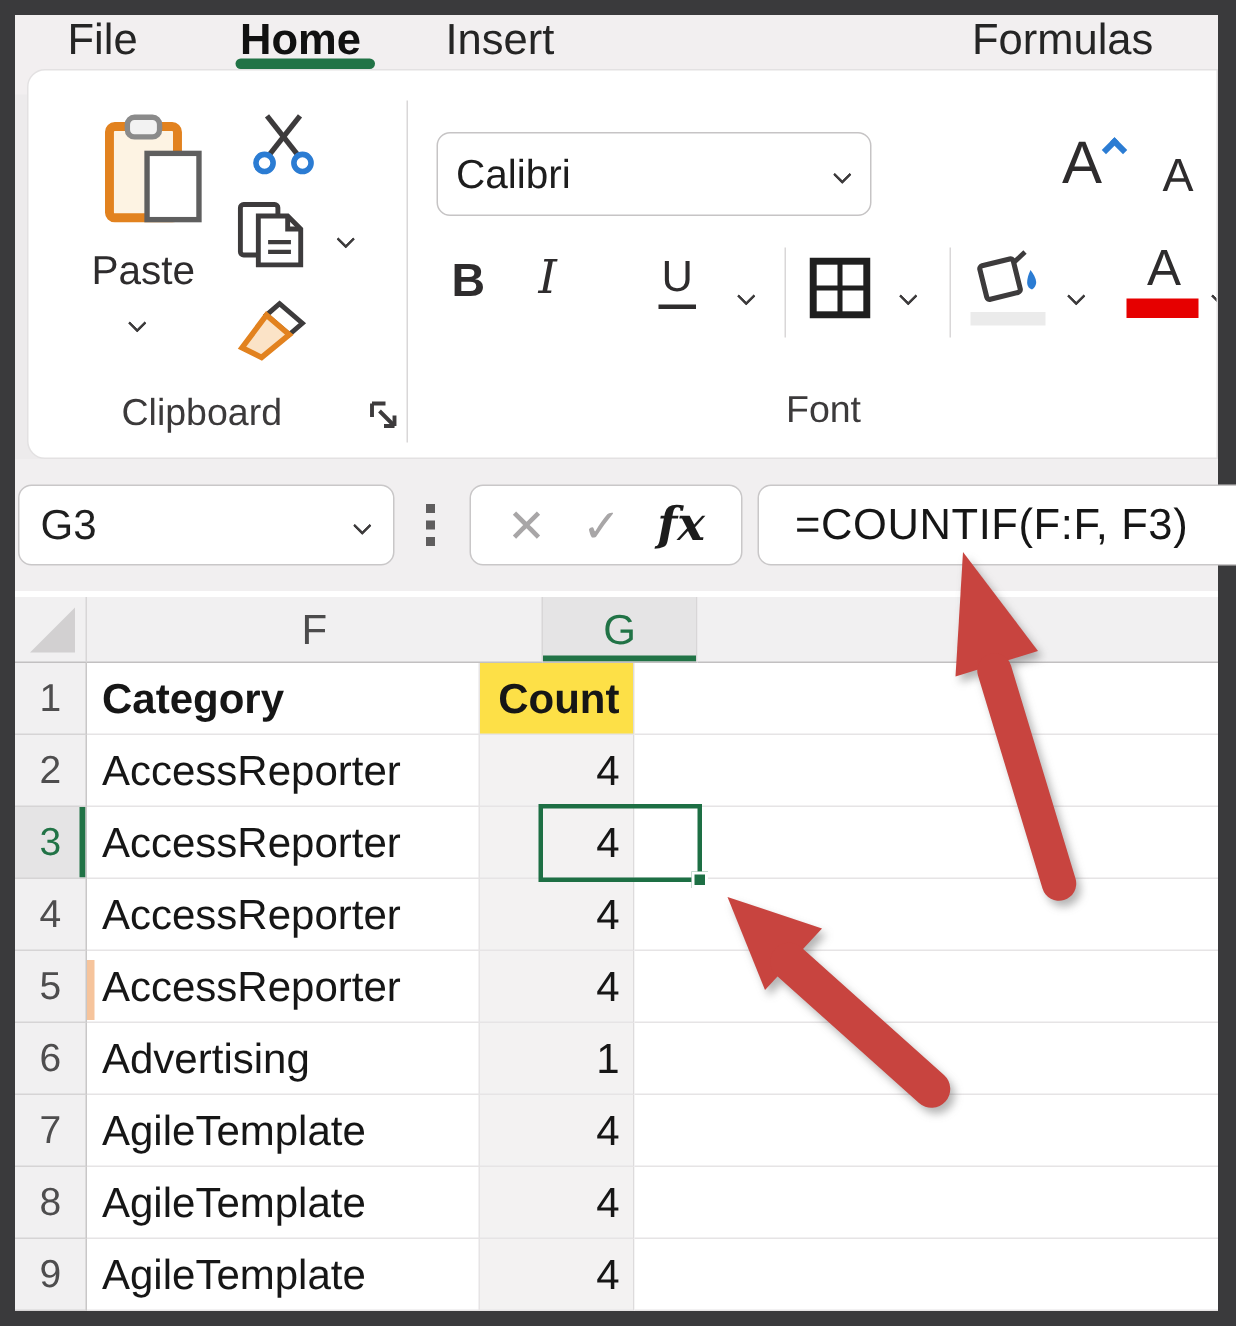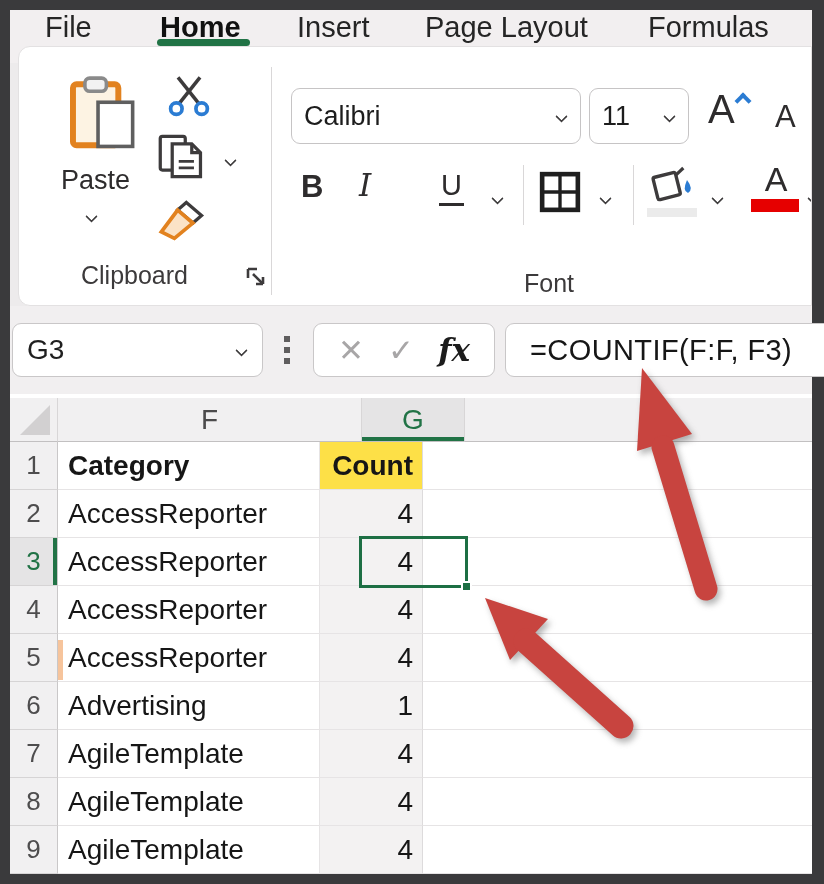--- a/index.html
+++ b/index.html
@@ -66,21 +66,20 @@
 </head>
 <body>
 
 <div class="stage">
   <div class="content-bg"></div>
 
   <div class="tabbar">
     <div class="tab" style="left:35px">File</div>
     <div class="tab active" style="left:150px">Home</div>
     <div class="tab" style="left:287px">Insert</div>
-    <div class="tab" style="left:415px">Page Layout</div>
     <div class="tab" style="left:638px">Formulas</div>
     <div class="tab-underline"></div>
   </div>
 
   <div class="ribbon">
 
     <div class="rp" style="left:47px;top:29px">
       <svg class="icon-svg" width="76" height="74" viewBox="0 0 60 62">
         <rect x="4" y="7" width="38" height="51" rx="3" fill="#fdf3e3" stroke="#e2821f" stroke-width="5"></rect>
         <rect x="14" y="1.8" width="18" height="11" rx="4" fill="#f2f2f2" stroke="#8a8a8a" stroke-width="3"></rect>
@@ -125,24 +124,20 @@
         <path d="M18 18 h-7 M18 18 v-7" fill="none" stroke="#3d3b3c" stroke-width="2.6"></path>
       </svg>
     </div>
 
     <div class="vdiv" style="left:252px;top:20px;height:228px"></div>
 
     <div class="combo" style="left:272px;top:41px;width:290px">
       <span>Calibri</span>
         <span class="chev sm"></span>
     </div>
-    <div class="combo" style="left:570px;top:41px;width:100px">
-      <span>11</span>
-        <span class="chev sm"></span>
-    </div>
     <div class="rp" style="left:689px;top:40px;font-size:40px;color:#2e2c2d">
       <span>A</span><span class="chev-up" style="position:relative;top:-16px;left:2px"></span>
     </div>
     <div class="rp" style="left:756px;top:52px;font-size:31px;color:#2e2c2d">A</div>
 
     <div class="rp" style="left:282px;top:122px;font-size:31px;font-weight:bold;color:#2e2c2d">B</div>
     <div class="rp" style="left:340px;top:120px;font-size:31px;font-style:italic;font-family:'DejaVu Serif',serif;color:#2e2c2d">I</div>
     <div class="rp" style="left:420px;top:122px;font-size:29px;color:#2e2c2d;border-bottom:3px solid #2e2c2d;padding:0 2px 1px 2px">U</div>
     <div class="rp" style="left:474px;top:142px"><span class="chev sm"></span></div>
 
@@ -170,21 +165,21 @@
       <div style="width:50px;height:9px;background:#ebebeb;margin-top:1px"></div>
     </div>
     <div class="rp" style="left:694px;top:142px"><span class="chev sm"></span></div>
 
     <div class="rp" style="left:732px;top:113px;font-size:34px;color:#2e2c2d;text-align:center;width:50px">
       <span>A</span>
       <div style="width:48px;height:13px;background:#e60000;margin-top:0px"></div>
     </div>
     <div class="rp" style="left:790px;top:142px"><span class="chev sm"></span></div>
 
-    <div class="grp-label" style="left:505px;top:222px">Font</div>
+    <div class="grp-label" style="left:505px;top:212px">Font</div>
   </div>
 
   <div class="fstrip">
     <div class="fbox namebox">
       <span>G3</span>
       <span class="chev sm"></span>
     </div>
     <div class="dots">
         <i></i>
         <i></i>

